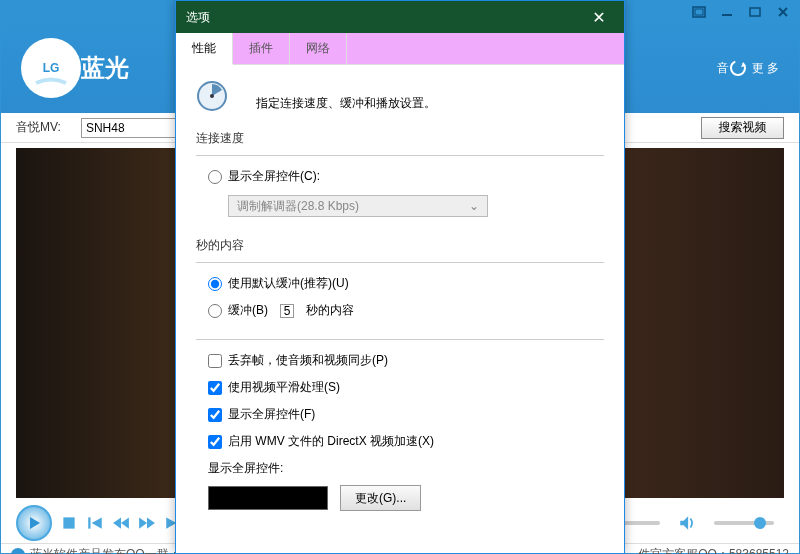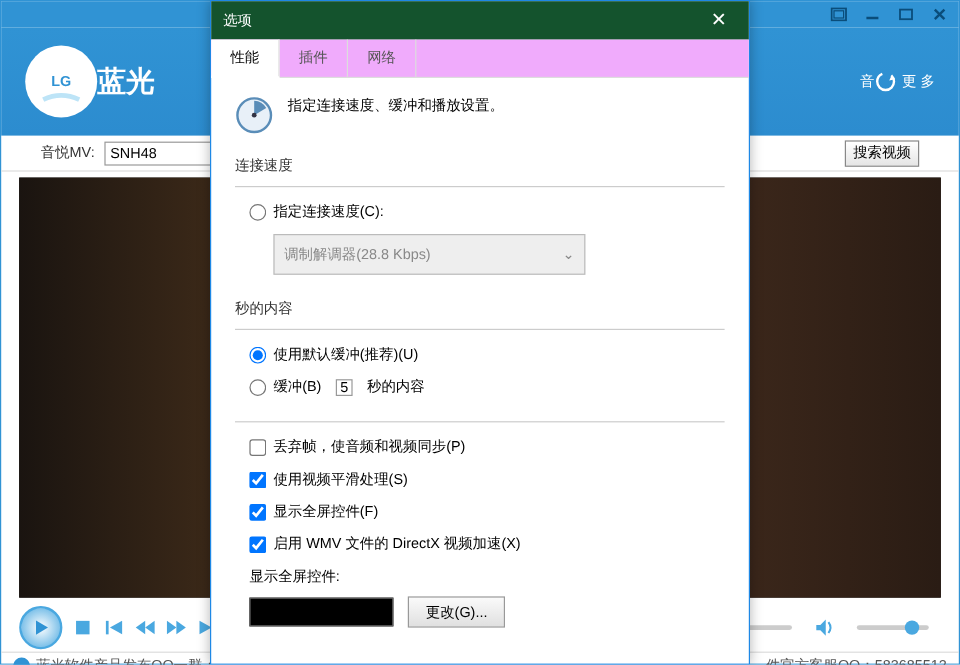--- a/index.html
+++ b/index.html
@@ -6,51 +6,51 @@
 body{background:#fff;width:800px;height:554px;overflow:hidden;position:relative}
 .main-window{position:absolute;top:0;left:0;width:800px;height:554px;border:1px solid #3093d4}
 .titlebar{height:22px;background:#3093d4;display:flex;justify-content:flex-end;align-items:center;padding-right:8px;gap:12px}
 .win-btn{width:16px;height:14px;cursor:pointer;display:flex;align-items:center;justify-content:center}
 .header{height:90px;background:linear-gradient(#3093d4,#2c8ccf);display:flex;align-items:center;padding:0 20px;}
 .logo{width:60px;height:60px;background:#fff;border-radius:50%;display:flex;align-items:center;justify-content:center;color:#3093d4;font-size:24px;font-weight:bold}
 .logo svg{position:absolute}
 .app-name{color:#fff;font-size:24px;font-weight:700}
 .header-spacer{flex:1}
 .header-item{color:#fff;display:flex;align-items:center;gap:5px;font-size:14px}
-.search-row{height:30px;display:flex;align-items:center;padding:5px 33px;gap:8px;border-bottom:1px solid #ddd}
+.search-row{height:30px;display:flex;align-items:center;padding:5px 15px;gap:20px;border-bottom:1px solid #ddd}
 .search-label{color:#333}
 .search-input{border:1px solid #999;height:20px;padding:0 4px;flex:0 0 500px}
-.search-btn{border:1px solid #888;background:linear-gradient(#fff,#e5e5e5);height:22px;width:62px;cursor:pointer}
+.search-btn{border:1px solid #888;background:linear-gradient(#fff,#e5e5e5);height:22px;width:83px;cursor:pointer}
 .video-area{position:relative;height:350px;background:#000;margin:5px 15px}
 .video-frame{width:100%;height:100%;background:linear-gradient(90deg,#1a1410 0%,#3a2818 20%,#1a1410 40%,#4a3020 60%,#2a1c14 100%);position:relative}
 .controls{height:40px;display:flex;align-items:center;padding:0 15px;gap:8px}
 .play-btn{width:36px;height:36px;border-radius:50%;background:radial-gradient(#fff,#4aa8e0);border:2px solid #4aa8e0;display:flex;align-items:center;justify-content:center;cursor:pointer}
 .ctrl-btn{width:18px;height:18px;cursor:pointer;color:#4aa8e0}
 .slider{flex:1;height:4px;background:#ccc;border-radius:2px;position:relative;margin:0 10px}
 .slider-thumb{position:absolute;width:12px;height:12px;background:#4aa8e0;border-radius:50%;top:-4px}
 .footer{height:22px;border-top:1px solid #ddd;display:flex;align-items:center;padding:0 10px;font-size:11px;color:#555;gap:5px}
 .footer-icon{width:14px;height:14px;background:#3093d4;border-radius:50%}
 
 
 .dialog{position:absolute;left:175px;top:0;width:450px;height:554px;background:#fff;border:1px solid #1e88e5;box-shadow:0 0 10px rgba(0,0,0,0.3);z-index:100}
 .dlg-title{height:32px;background:#14532d;color:#fff;display:flex;align-items:center;padding:0 10px;font-size:13px}
 .dlg-title-text{flex:1}
 .dlg-close{width:30px;height:32px;display:flex;align-items:center;justify-content:center;cursor:pointer;font-size:16px}
 .dlg-tabs{height:32px;display:flex;border-bottom:1px solid #ddd;background:#f0abfc}
 .dlg-tab{padding:0 16px;display:flex;align-items:center;cursor:pointer;border-right:1px solid #ddd;color:#555}
 .dlg-tab.active{background:#fff;border-bottom:2px solid #fff;margin-bottom:-1px;color:#000}
 .dlg-body{padding:15px 20px;overflow-y:auto;height:calc(100% - 64px)}
-.dlg-intro{display:flex;align-items:flex-start;gap:12px;margin-bottom:18px}
+.dlg-intro{display:flex;align-items:flex-end;gap:28px;margin-bottom:18px}
 .dlg-icon{width:32px;height:32px}
 .section{margin-bottom:20px}
 .section-title{color:#333;margin-bottom:8px;font-size:12px}
 .section-body{border-top:1px solid #ccc;padding:12px 0 0 12px}
 .radio-row,.check-row{display:flex;align-items:center;gap:6px;margin-bottom:10px}
 .radio-row input,.check-row input{width:14px;height:14px}
-.combo{width:260px;height:34px;border:1px solid #bbb;background:#eee;color:#888;padding:0 8px;margin-left:20px;display:flex;align-items:center;justify-content:space-between}
+.combo{width:260px;height:22px;border:1px solid #bbb;background:#eee;color:#888;padding:0 8px;margin-left:20px;display:flex;align-items:center;justify-content:space-between}
 .num-input{width:45px;height:24px;border:1px solid #999;text-align:center;margin:0 6px}
 .color-row{display:flex;align-items:center;gap:12px;margin-top:8px}
 .color-swatch{width:120px;height:24px;background:#000;border:1px solid #666}
 .change-btn{height:26px;padding:0 14px;border:1px solid #999;background:linear-gradient(#fafafa,#e0e0e0);cursor:pointer}
 </style>
 </head>
 <body>
 
 <div class="main-window">
   <div class="titlebar">
@@ -168,21 +168,21 @@
           <circle cx="16" cy="16" r="2" fill="#334"></circle>
         </svg>
       <span>指定连接速度、缓冲和播放设置。</span>
     </div>
 
     <div class="section">
       <div class="section-title">连接速度</div>
       <div class="section-body">
         <label class="radio-row">
             <input type="radio" name="cs" style="">
-            <span>指定连接速度(C):</span>
+            <span>显示全屏控件(C):</span>
           </label>
         <div class="combo">
             <span>调制解调器(28.8 Kbps)</span>
             <span>⌄</span>
           </div>
       </div>
     </div>
 
     <div class="section">
       <div class="section-title">秒的内容</div>

